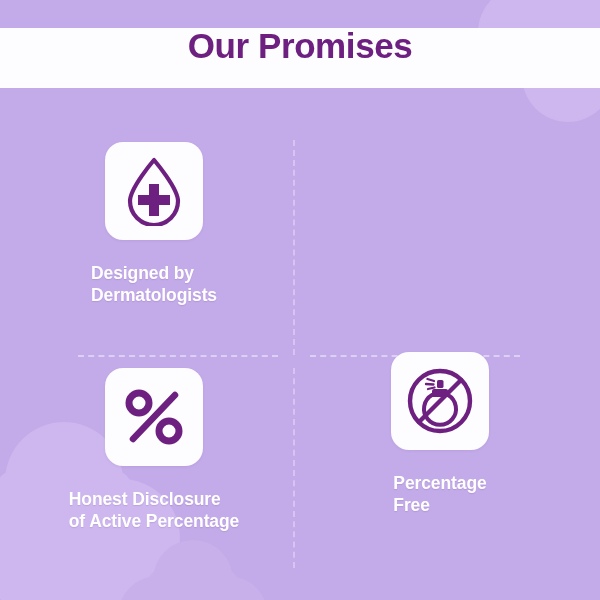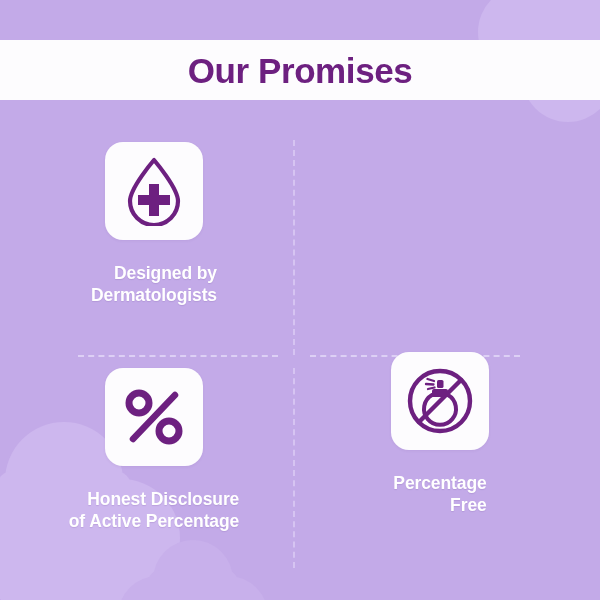--- a/index.html
+++ b/index.html
@@ -77,26 +77,26 @@
   #deco-bottom-mid .lobe { width: 80px; height: 80px; background: #c8b0eb; }
   #deco-bottom-mid .l-top   { left: 35px; top: 0px; }
   #deco-bottom-mid .l-left  { left: 0px;  top: 36px; }
   #deco-bottom-mid .l-right { left: 70px; top: 36px; }
   #deco-bottom-mid .core    { left: 30px; top: 30px; width: 90px; height: 90px; background: #c8b0eb; }
 
   
   .header-band {
     position: absolute;
     left: 0;
-    top: 40px;
+    top: 28px;
     width: 600px;
     height: 60px;
     background: #fdfcfe;
     display: flex;
-    align-items: center;
+    align-items: flex-start;
     justify-content: center;
     z-index: 5;
   }
   .header-title {
     color: #6d2080;
     font-size: 35px;
     font-weight: bold;
     letter-spacing: -0.4px;
     line-height: 1;
   }
@@ -137,21 +137,21 @@
   .icon-card svg {
     display: block;
   }
 
   .promise-label {
     margin-top: 22px;
     color: #ffffff;
     font-size: 17.5px;
     font-weight: bold;
     line-height: 1.28;
-    text-align: right;
+    text-align: left;
     letter-spacing: -0.1px;
     text-shadow: 0 1px 1px rgba(110, 70, 150, 0.18);
     white-space: pre-line;
   }
 
   
   .divider-v {
     position: absolute;
     left: 293px;
     top: 140px;

